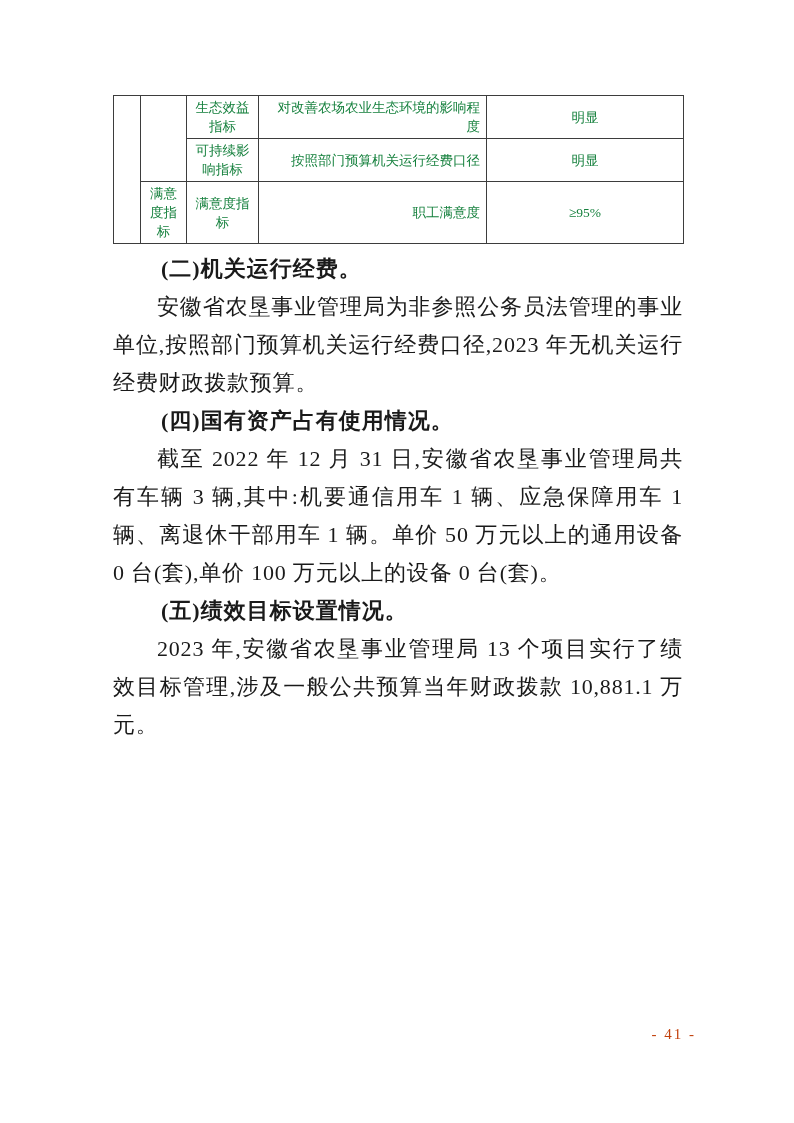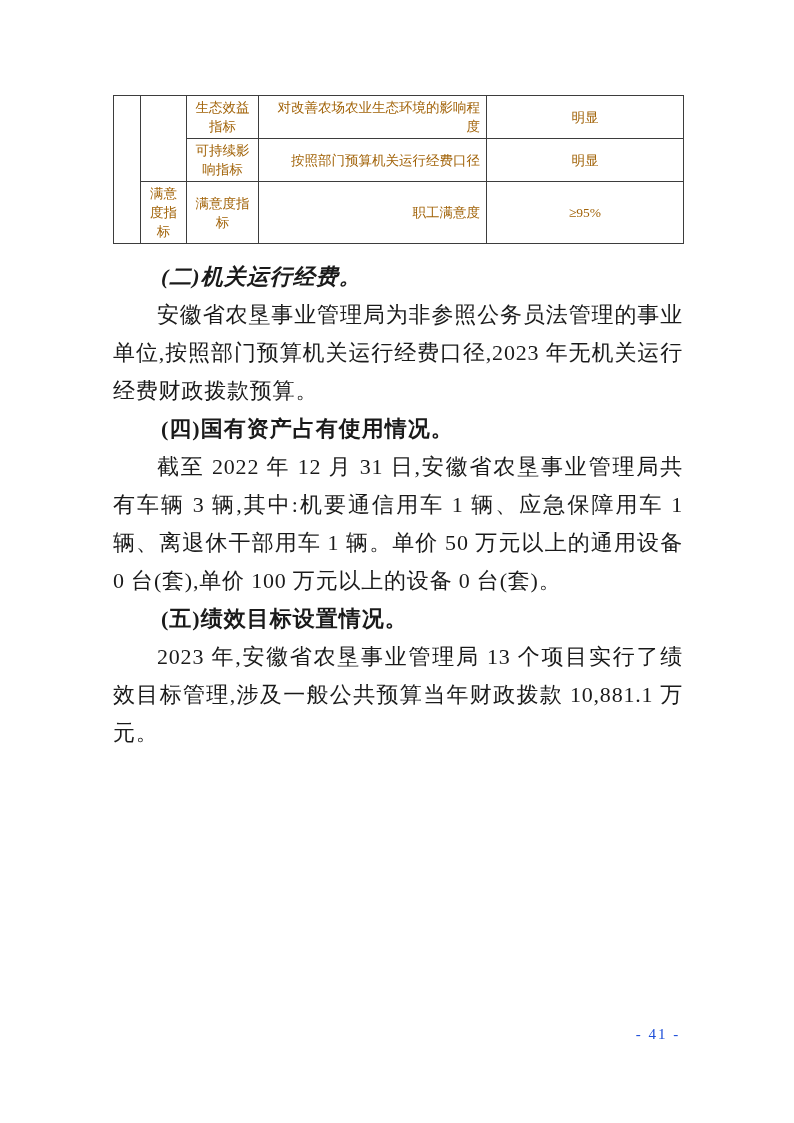--- a/index.html
+++ b/index.html
@@ -19,21 +19,21 @@
     left: 113px;
     top: 95px;
     width: 570px;
   }
   
   table.perf {
     border-collapse: collapse;
     table-layout: fixed;
     width: 570px;
     font-size: 13.5px;
-    color: #a16207;
+    color: #15803d;
   }
   table.perf td {
     border: 1px solid #3d3d3d;
     text-align: center;
     vertical-align: middle;
     line-height: 19px;
     padding: 2px 4px;
     word-break: break-all;
   }
   table.perf td.desc {
@@ -45,38 +45,38 @@
   tr.r2 { height: 33px; margin-top: 48px; }
   tr.r3 { height: 52px; }
   
   .sec-heading {
     font-size: 22px;
     font-weight: bold;
     line-height: 38px;
     padding-left: 48px;
     letter-spacing: 1px;
   }
-  .first-heading { margin-top: 14px; font-style: italic; }
+  .first-heading { margin-top: 6px; }
   .para {
     font-size: 22px;
     line-height: 38px;
     text-align: justify;
     text-indent: 2em;
     letter-spacing: 0.8px;
     word-break: break-all;
   }
   .page-number {
     position: absolute;
     left: 620px;
     top: 1026px;
     width: 76px;
-    text-align: center;
+    text-align: right;
     font-size: 15px;
     letter-spacing: 2px;
-    color: #1d4ed8;
+    color: #c2410c;
   }
 </style>
 </head>
 <body>
 
 <div class="page">
   <div class="content">
 
     <table class="perf">
       <colgroup>

